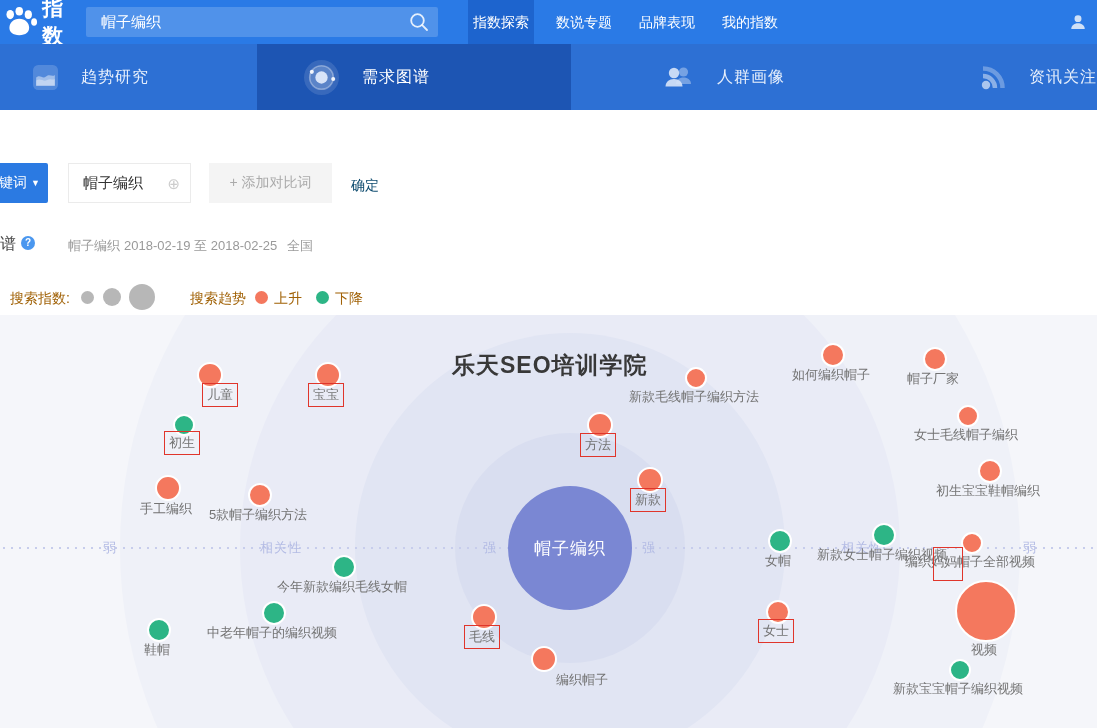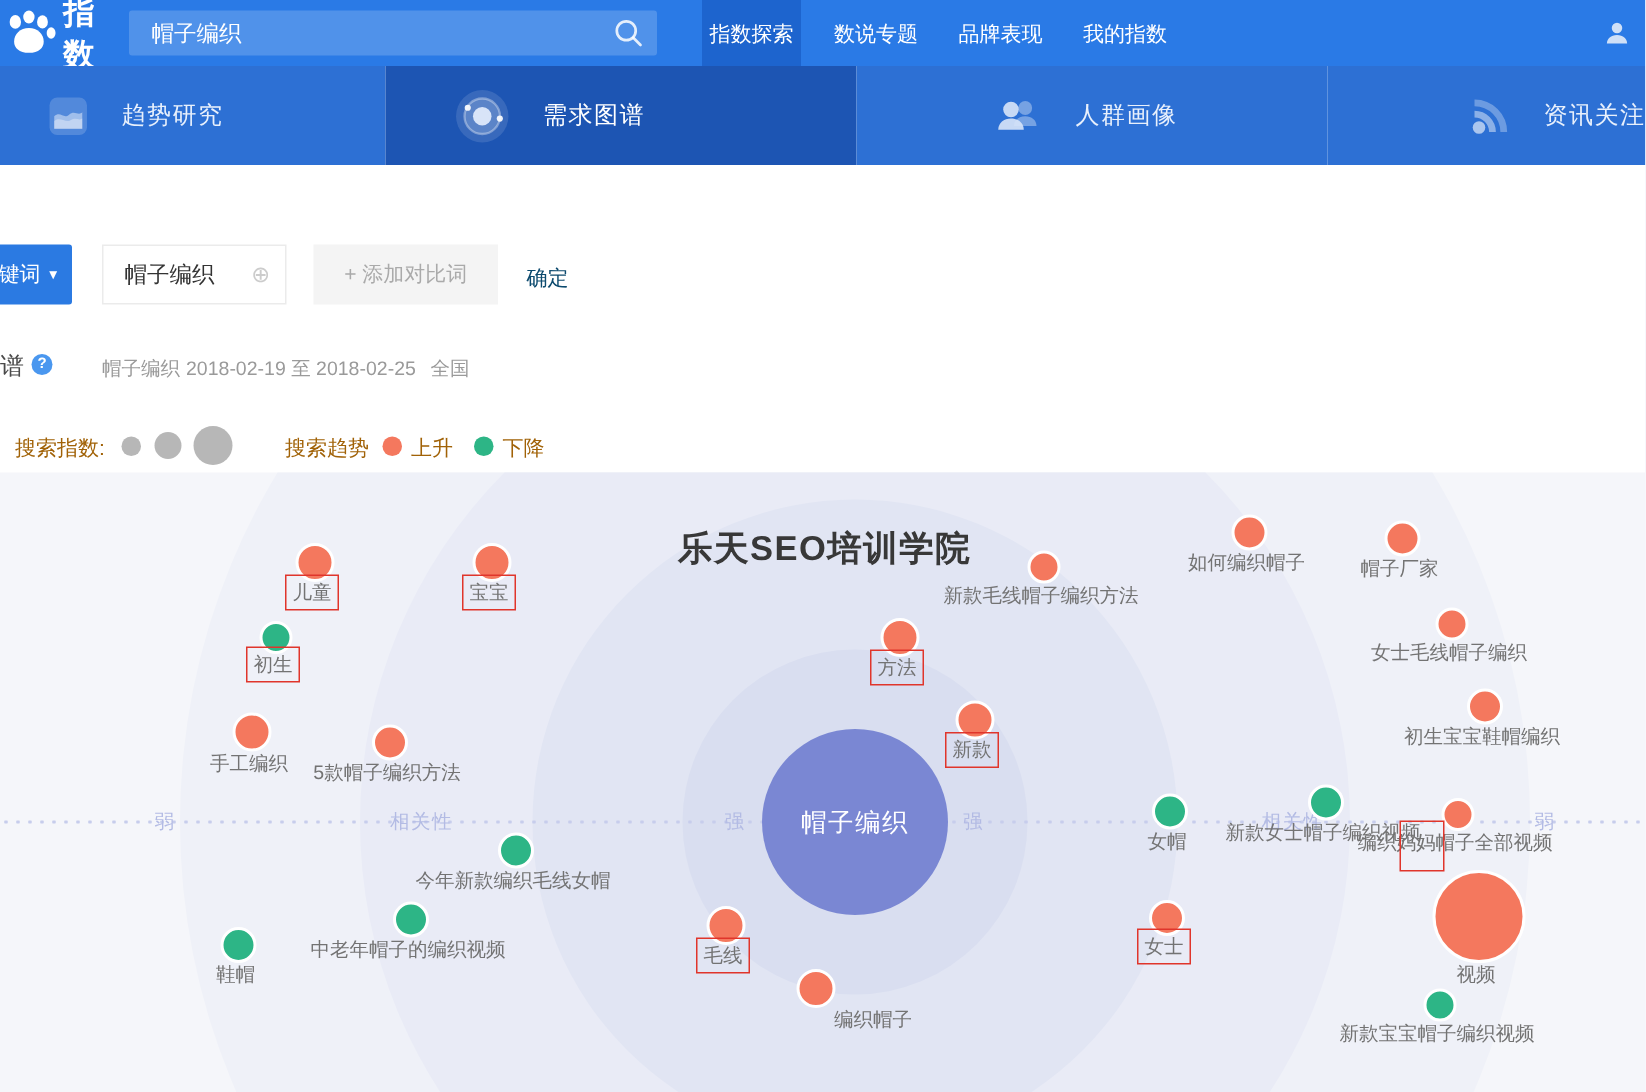--- a/index.html
+++ b/index.html
@@ -175,21 +175,21 @@
     <div class="ring ring4"></div>
     <div class="axis-dotted"></div>
     <div class="center-node" style="left: 508px; top: 171px; height: 124px; width: 124px; background: rgb(122, 135, 211);">帽子编织</div>
   <div class="axis-label" style="left: 110px; top: 233px;">弱</div>
       <div class="axis-label" style="left: 281px; top: 233px;">相关性</div>
       <div class="axis-label" style="left: 490px; top: 233px;">强</div>
       <div class="axis-label" style="left: 649px; top: 233px;">强</div>
       <div class="axis-label" style="left: 862px; top: 233px;">相关性</div>
       <div class="axis-label" style="left: 1030px; top: 233px;">弱</div>
       <div class="bubble" style="left: 197px; top: 47px; height: 22px; width: 22px; background: rgb(244, 120, 94);"></div>
-      <div class="bubble-label boxed" style="left: 208px; top: 68px;">儿童</div>
+      <div class="bubble-label boxed" style="left: 220px; top: 68px;">儿童</div>
       <div class="bubble" style="left: 315px; top: 47px; height: 22px; width: 22px; background: rgb(244, 120, 94);"></div>
       <div class="bubble-label boxed" style="left: 326px; top: 68px;">宝宝</div>
       <div class="bubble" style="left: 173px; top: 99px; height: 18px; width: 18px; background: rgb(45, 181, 134);"></div>
       <div class="bubble-label boxed" style="left: 182px; top: 116px;">初生</div>
       <div class="bubble" style="left: 155px; top: 160px; height: 22px; width: 22px; background: rgb(244, 120, 94);"></div>
       <div class="bubble-label" style="left: 166px; top: 185px;">手工编织</div>
       <div class="bubble" style="left: 248px; top: 168px; height: 20px; width: 20px; background: rgb(244, 120, 94);"></div>
       <div class="bubble-label" style="left: 258px; top: 191px;">5款帽子编织方法</div>
       <div class="bubble" style="left: 587px; top: 97px; height: 22px; width: 22px; background: rgb(244, 120, 94);"></div>
       <div class="bubble-label boxed" style="left: 598px; top: 118px;">方法</div>

